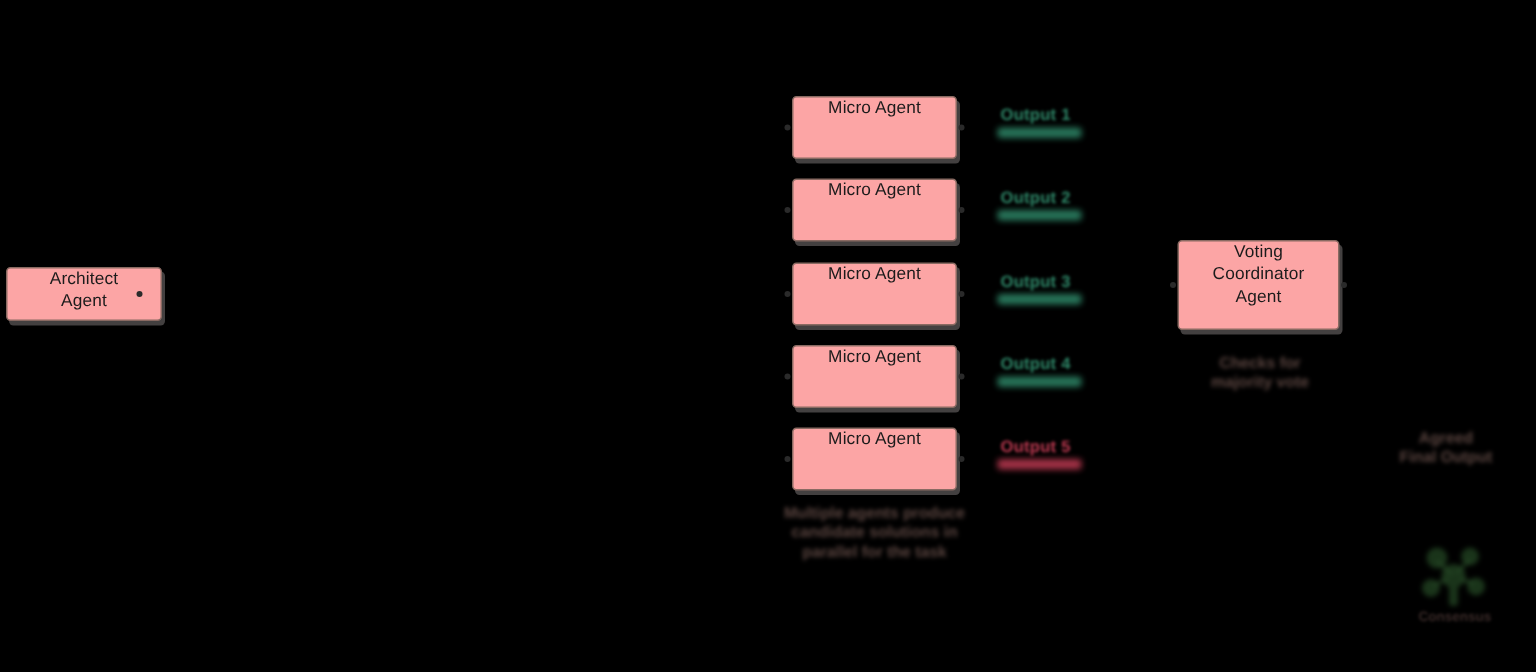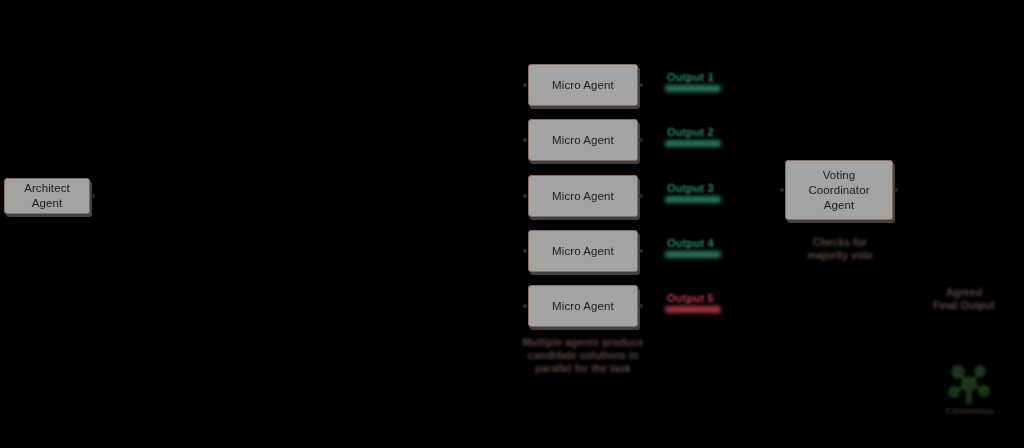--- a/index.html
+++ b/index.html
@@ -21,26 +21,26 @@
     left: 0;
     top: 0;
     width: 1024px;
     height: 448px;
   }
 
   
   .node {
     position: absolute;
     box-sizing: border-box;
-    background: #a3a3a3;
+    background: #fca5a5;
     border: 1px solid #8a6a62;
     border-radius: 3px;
     box-shadow: 2px 3px 0 rgba(90, 85, 85, 0.75);
     display: flex;
-    align-items: center;
+    align-items: flex-start;
     justify-content: center;
     text-align: center;
     color: #1b1b1b;
     font-size: 11.5px;
     line-height: 15px;
     letter-spacing: 0.1px;
   }
   .node .node-label {
     display: block;
     width: 100%;
@@ -103,21 +103,21 @@
     text-align: center;
     white-space: nowrap;
     filter: blur(1.2px);
   }
 </style>
 </head>
 <body>
 
 <div id="canvas">
 
-  <div class="node" style="left:4px; top:178px; width:86px; height:36px;">
+  <div class="node" style="left:4px; top:178px; width:104px; height:36px;">
     <span class="node-label">Architect
 Agent</span>
   </div>
   <div class="port" style="left:91px; top:194px;"></div>
 
   <div class="node" style="left:528px; top:64px; width:110px; height:42px;">
     <span class="node-label">Micro Agent</span>
   </div>
   <div class="port" style="left:523px; top:83px;"></div>
   <div class="port" style="left:639px; top:83px;"></div>

